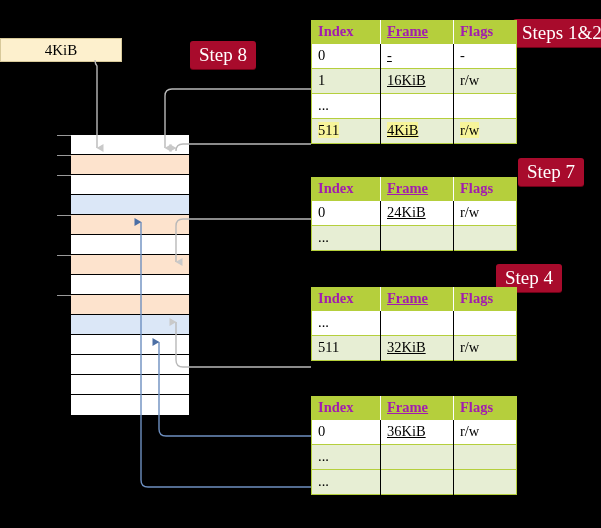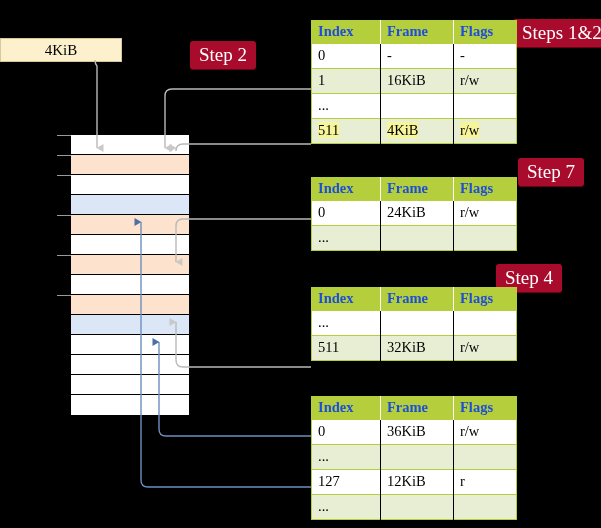--- a/index.html
+++ b/index.html
@@ -54,21 +54,21 @@
   }
 
   
   .ptable{
     border-collapse:collapse;
     background:#ffffff;
     font-size:14px;
     border:1px solid #b5cf3c;
   }
   .ptable th{
-    background:#b5cf3c;color:#1d4ed8;
+    background:#b5cf3c;color:#a21caf;
     font-weight:bold;text-align:left;
     padding:2px 6px 3px 6px;
     border-right:1px solid #ffffff;
     font-size:14.5px;
     white-space:nowrap;
   }
   .ptable th:last-child{border-right:none;margin-top:28px;}
   .ptable td{
     padding:2px 6px 3px 6px;
     border-top:1px solid #b5cf3c;
@@ -76,21 +76,21 @@
     font-size:14.5px;
     white-space:nowrap;
     height:19px;
     vertical-align:middle;
   }
   .ptable td:last-child{border-right:none;}
   .ptable tr.alt td{background:#e7eed4;}
   .ptable tr.hl td > span{background:#f7f59a;}
 
   .col-index{width:56px;}
-  .col-frame{width:60px;}
+  .col-frame{width:60px;text-decoration:underline;}
   .col-flags{width:50px;}
 
   #tbl1{left:311px;top:20px;}
   #tbl2{left:311px;top:177px;}
   #tbl3{left:311px;top:287px;}
   #tbl4{left:311px;top:396px;}
 
   
   #wires{position:absolute;left:0;top:0;width:601px;height:528px;pointer-events:none;}
 </style>
@@ -124,21 +124,21 @@
     <div class="mem-row" style="position: relative;"></div>
     <div class="mem-row" style="position: relative;"></div>
     <div class="mem-row" style="position: relative;"></div>
   </div>
 
 <div class="abs" id="src-box">
   <span>4KiB</span>
 </div>
 
 <div class="abs" id="badge-step0">
-  <span class="badge">Step 2</span>
+  <span class="badge">Step 8</span>
 </div>
 <div class="abs" id="badge-steps12">
   <span class="badge">Steps 1&amp;2</span>
 </div>
 <div class="abs" id="badge-step3">
   <span class="badge">Step 7</span>
 </div>
 <div class="abs" id="badge-step4">
   <span class="badge">Step 4</span>
 </div>
@@ -227,25 +227,20 @@
     <tbody>
       <tr>
         <td class="col-index"><span>0</span></td>
         <td class="col-frame"><span>36KiB</span></td>
         <td class="col-flags"><span>r/w</span></td>
       </tr>
       <tr class="alt">
         <td class="col-index"><span>...</span></td>
         <td class="col-frame"><span></span></td>
         <td class="col-flags"><span></span></td>
-      </tr>
-      <tr>
-        <td class="col-index"><span>127</span></td>
-        <td class="col-frame"><span>12KiB</span></td>
-        <td class="col-flags"><span>r</span></td>
       </tr>
       <tr class="alt">
         <td class="col-index"><span>...</span></td>
         <td class="col-frame"><span></span></td>
         <td class="col-flags"><span></span></td>
       </tr>
     </tbody>
   </table>
 
 <svg id="wires" viewBox="0 0 601 528">

